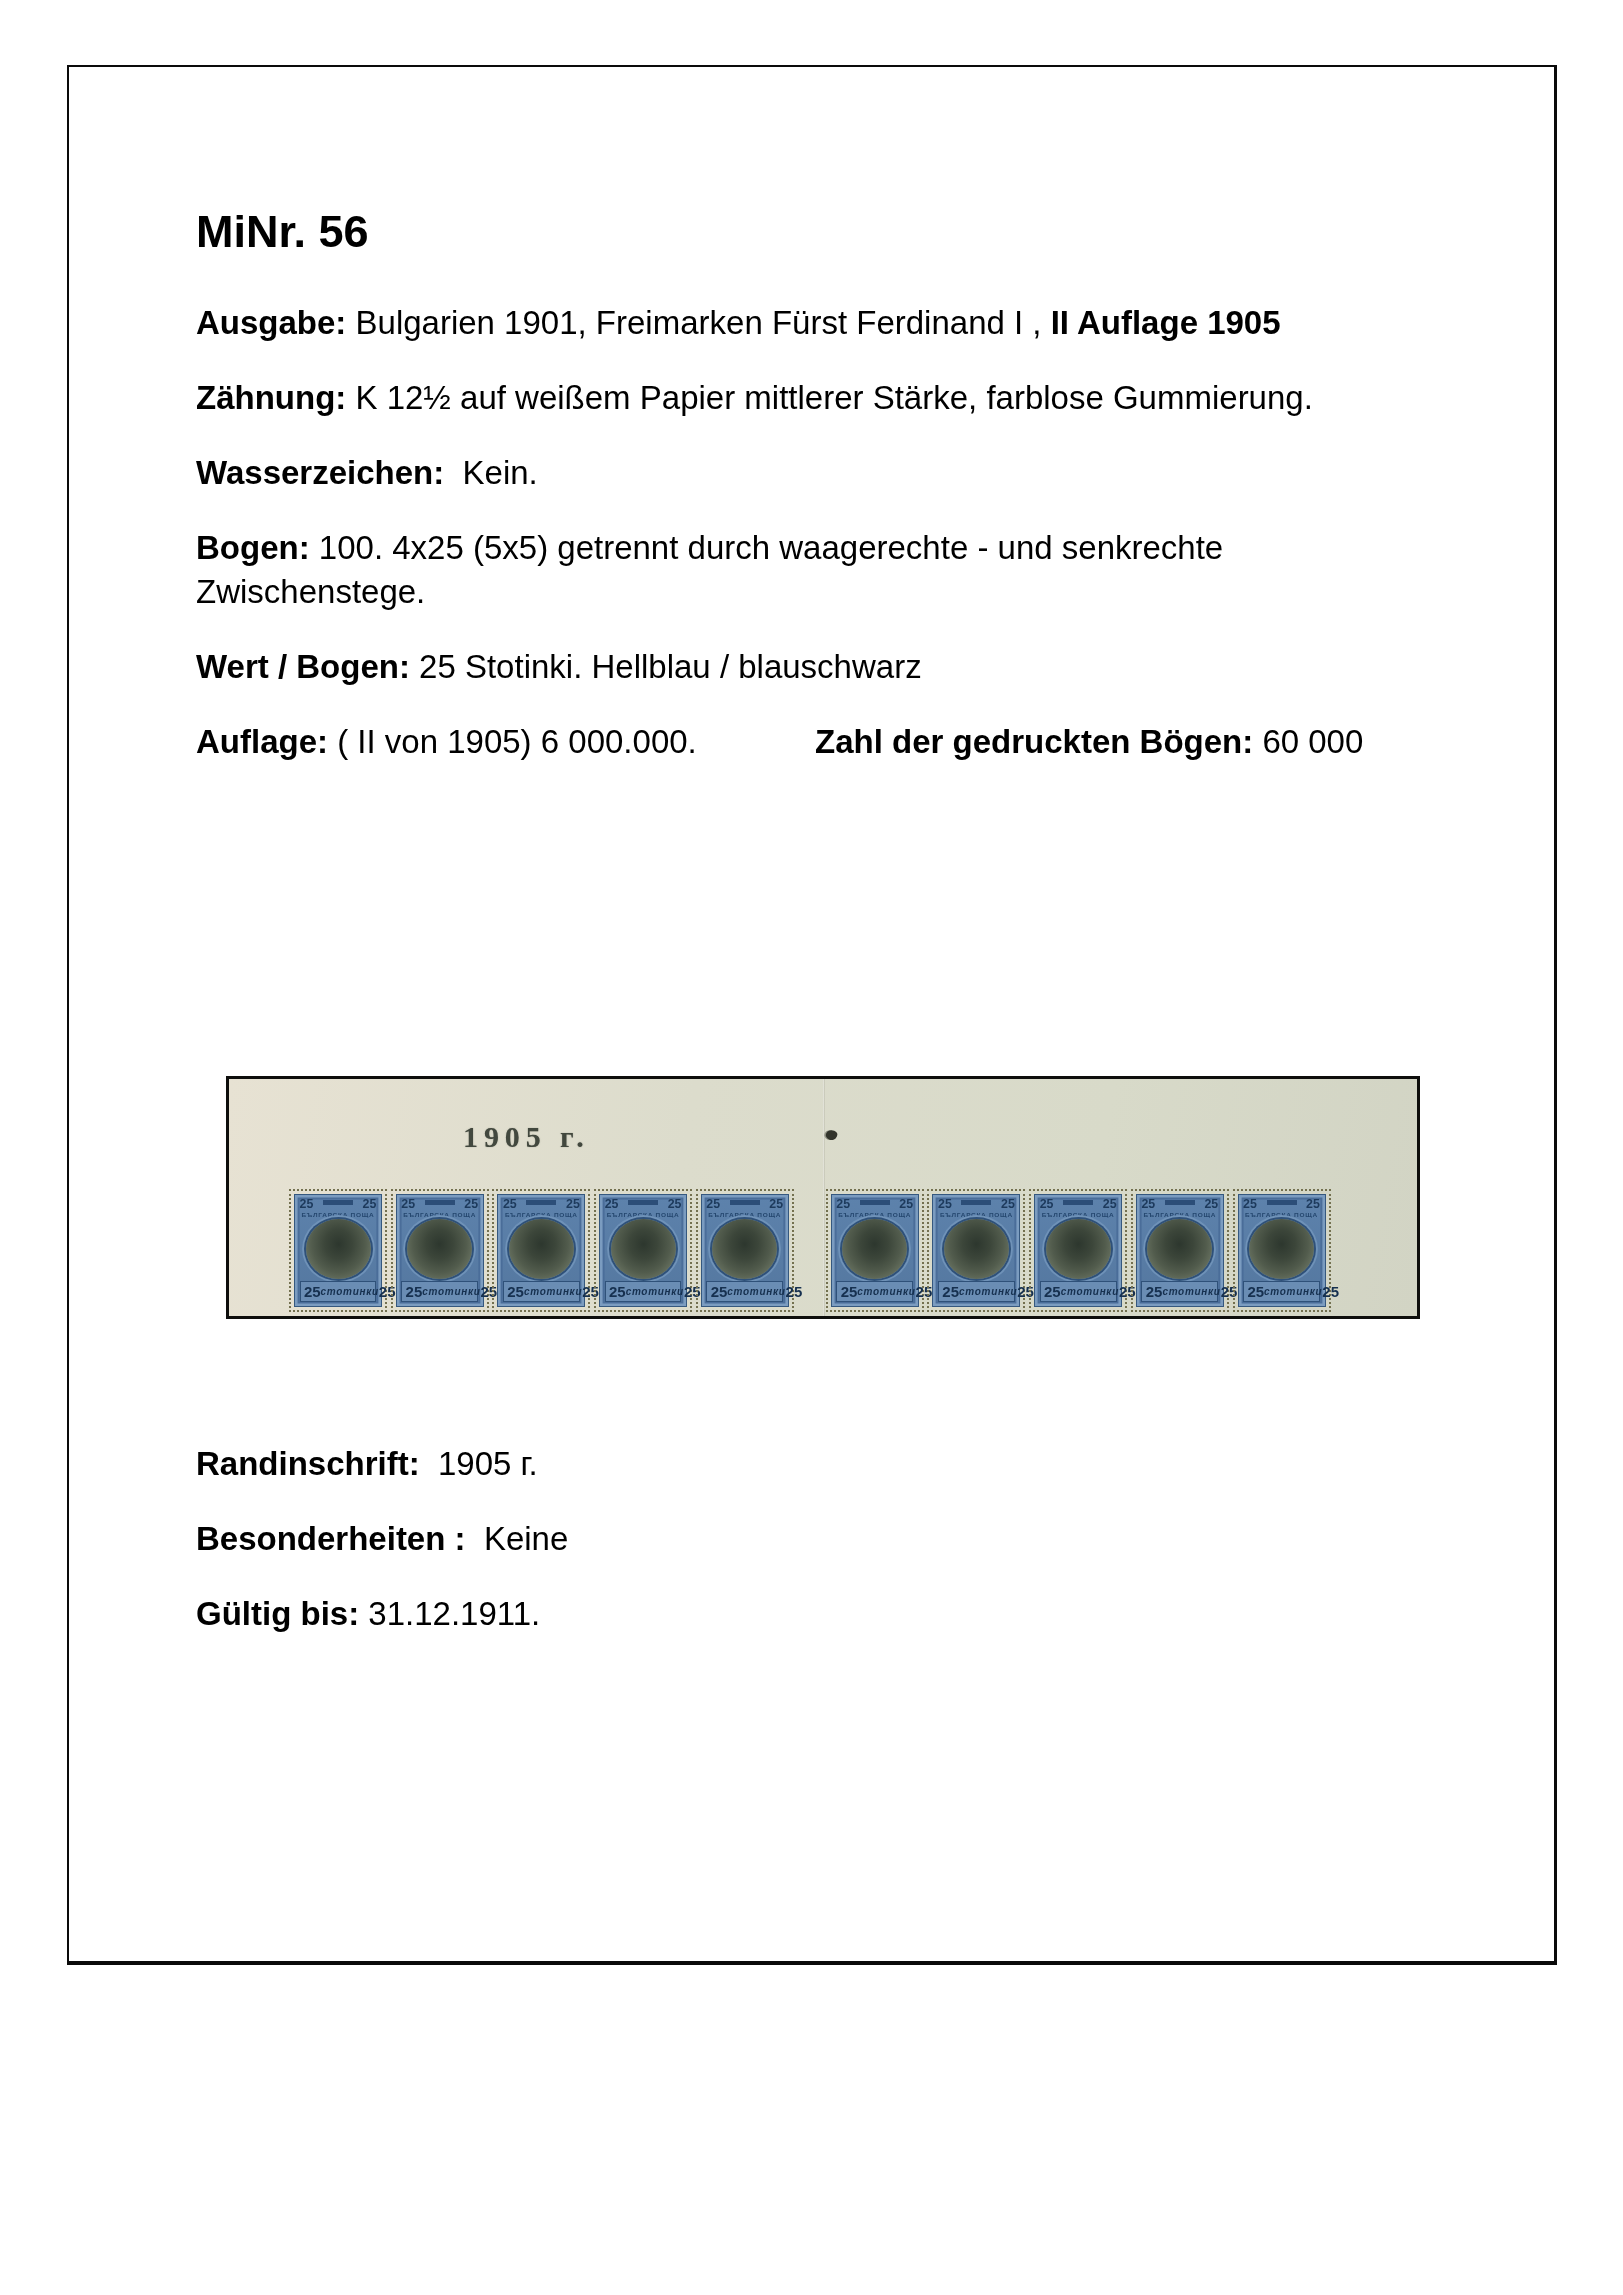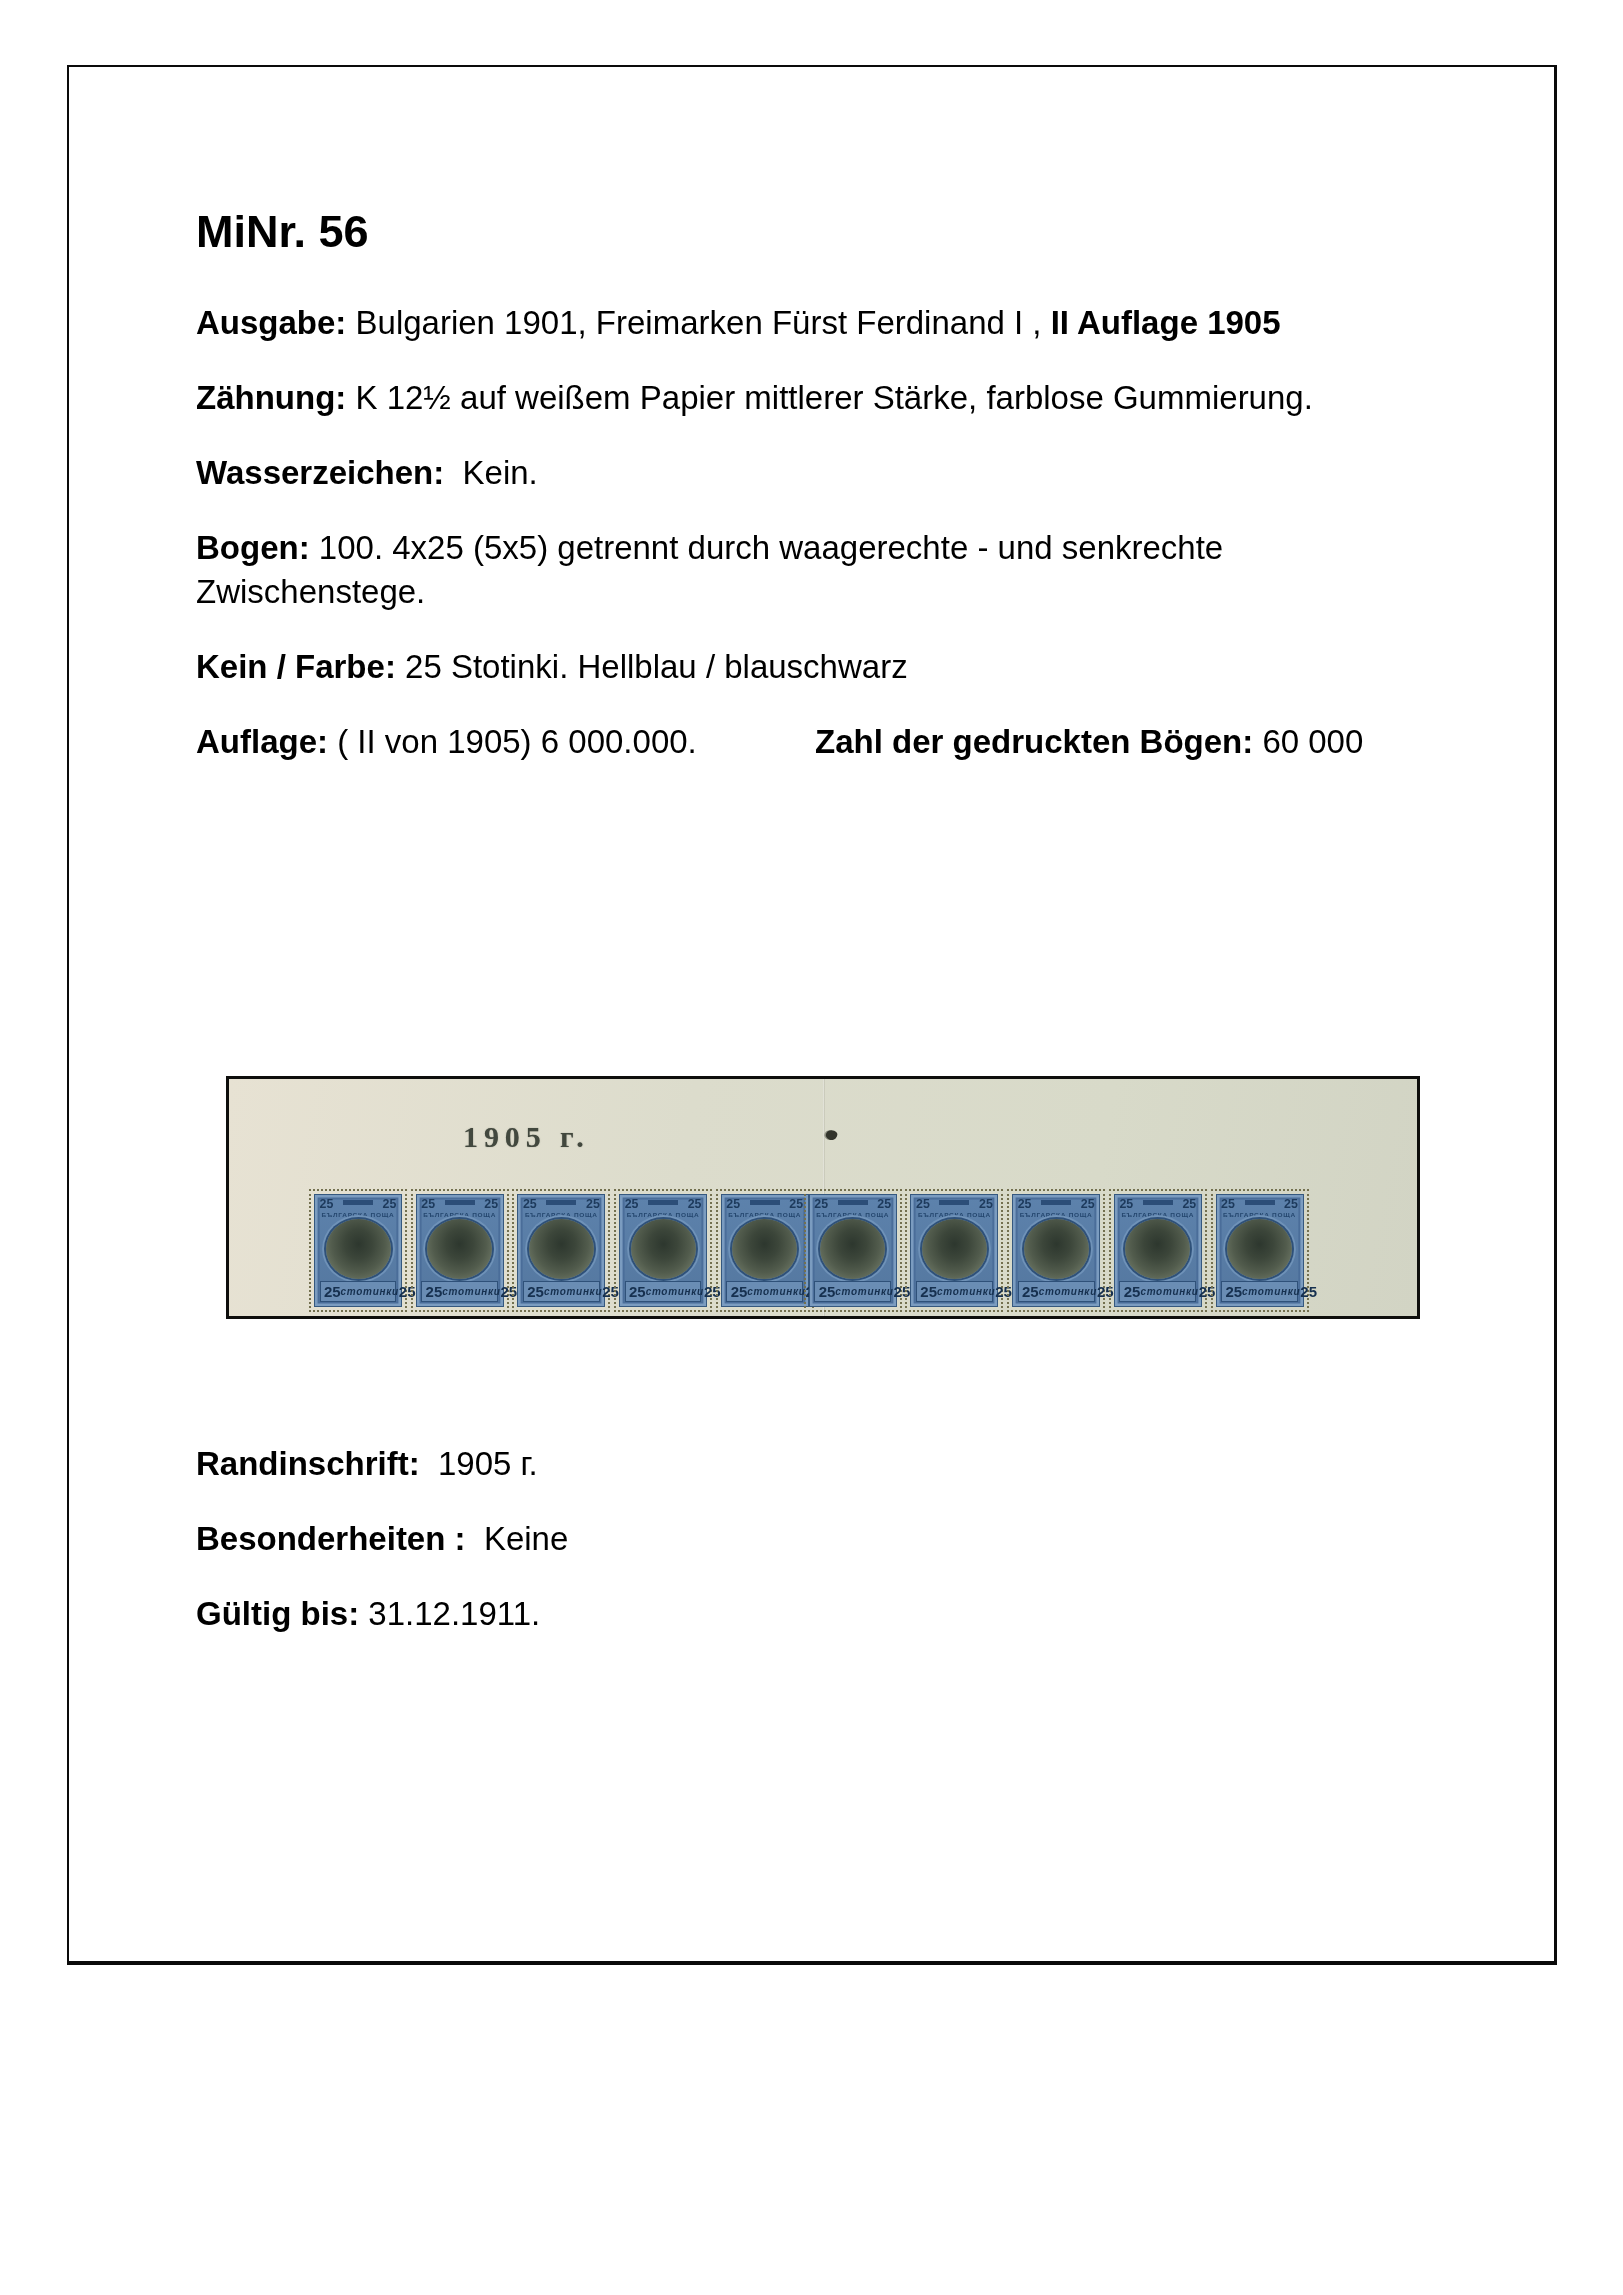--- a/index.html
+++ b/index.html
@@ -56,21 +56,21 @@
     background:linear-gradient(to right, rgba(255,255,255,.5), rgba(92,92,70,.22));
   }
   .speck {
     position:absolute; left:597px; top:51px; width:11px; height:9.8px;
     background:#33352c; border-radius:60% 40% 55% 45%;
     transform:rotate(24deg);
     box-shadow:-1.3px 0.7px 0 rgba(51,53,44,.45);
   }
   .stamp-row {
     position:absolute; left:65px; top:115px;
-    display:flex; margin-left:20px;
+    display:flex; gap:42px;
   }
   .group { display:flex; gap:13.7px; }
   .stamp {
     position:relative;
     width:88px; height:113px;
     background:linear-gradient(#5d82ac, #54779f);
     border:1.3px solid #35587f;
     box-shadow:inset 0 0 0 2.6px #7b9cc0, inset 0 0 0 4.6px #4a6d99;
     outline:2.6px dotted var(--perforation, #73704f);
     outline-offset:3.3px;
@@ -116,21 +116,21 @@
   <p class="field"><b class="lbl">Ausgabe:</b><span class="val"><span> Bulgarien 1901, Freimarken Fürst Ferdinand I , </span><b>II Auflage 1905</b></span></p>
 
   <p class="field"><b class="lbl">Zähnung:</b><span class="val"><span> K 12½ auf weißem Papier mittlerer Stärke, farblose Gummierung.</span></span></p>
 
 
 
   <p class="field"><b class="lbl">Wasserzeichen:</b><span class="val"><span>  Kein.</span></span></p>
 
   <p class="field"><b class="lbl">Bogen:</b><span class="val"><span> 100. 4x25 (5x5) getrennt durch waagerechte - und senkrechte Zwischenstege.</span></span></p>
 
-  <p class="field"><b class="lbl">Kein / Farbe:</b><span class="val"><span> 25 Stotinki. Hellblau / blauschwarz</span></span></p>
+  <p class="field"><b class="lbl">Wert / Bogen:</b><span class="val"><span> 25 Stotinki. Hellblau / blauschwarz</span></span></p>
 </div>
 
     <p class="field auflage"><b class="lbl">Auflage:</b><span> ( II von 1905) 6 000.000.</span><span class="col2"><b class="lbl">Zahl der gedruckten Bögen:</b><span> 60 000</span></span></p>
   </div>
 
   <figure class="photo">
     <div class="sheet-year">1905 г.</div>
     <div class="fold"></div>
     <div class="speck"></div>
     <div class="stamp-row" id="stamp-row">

